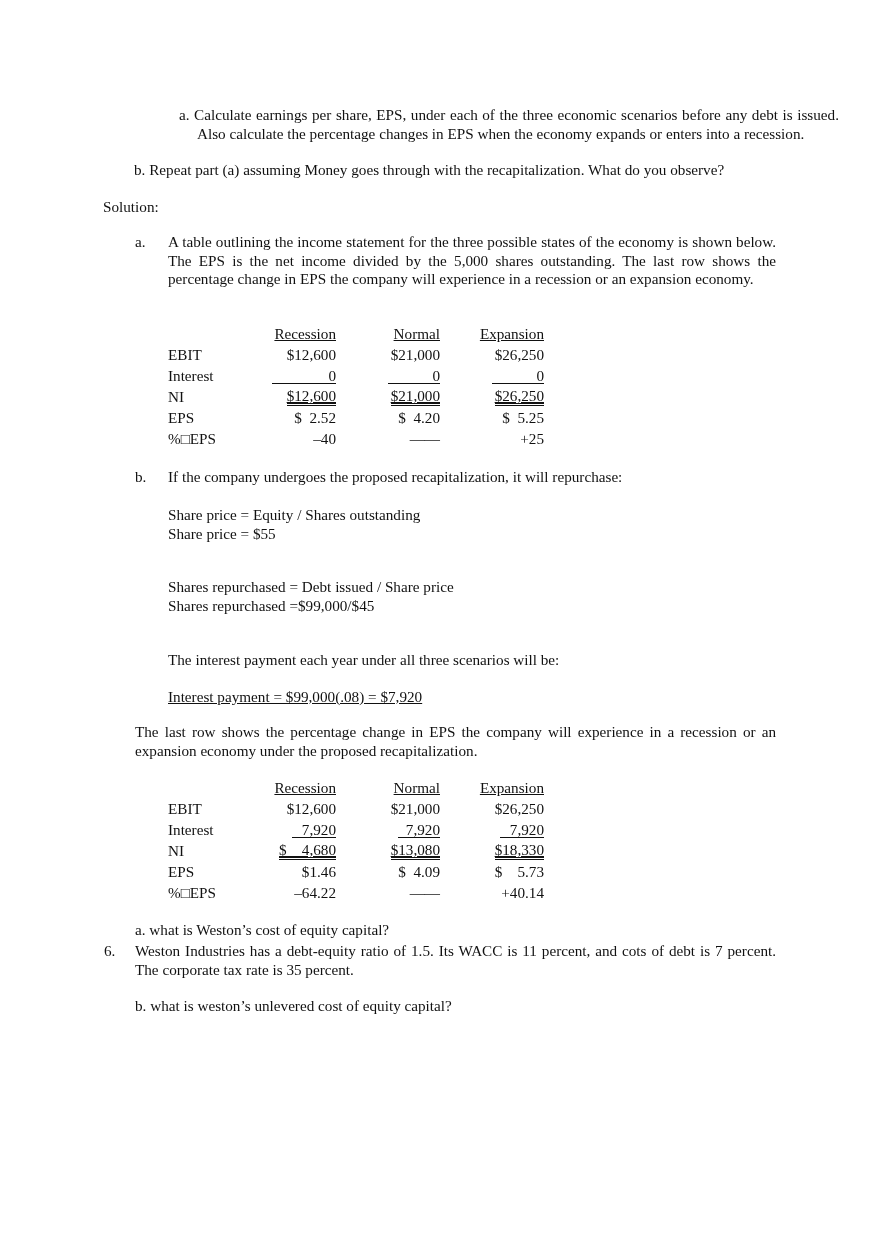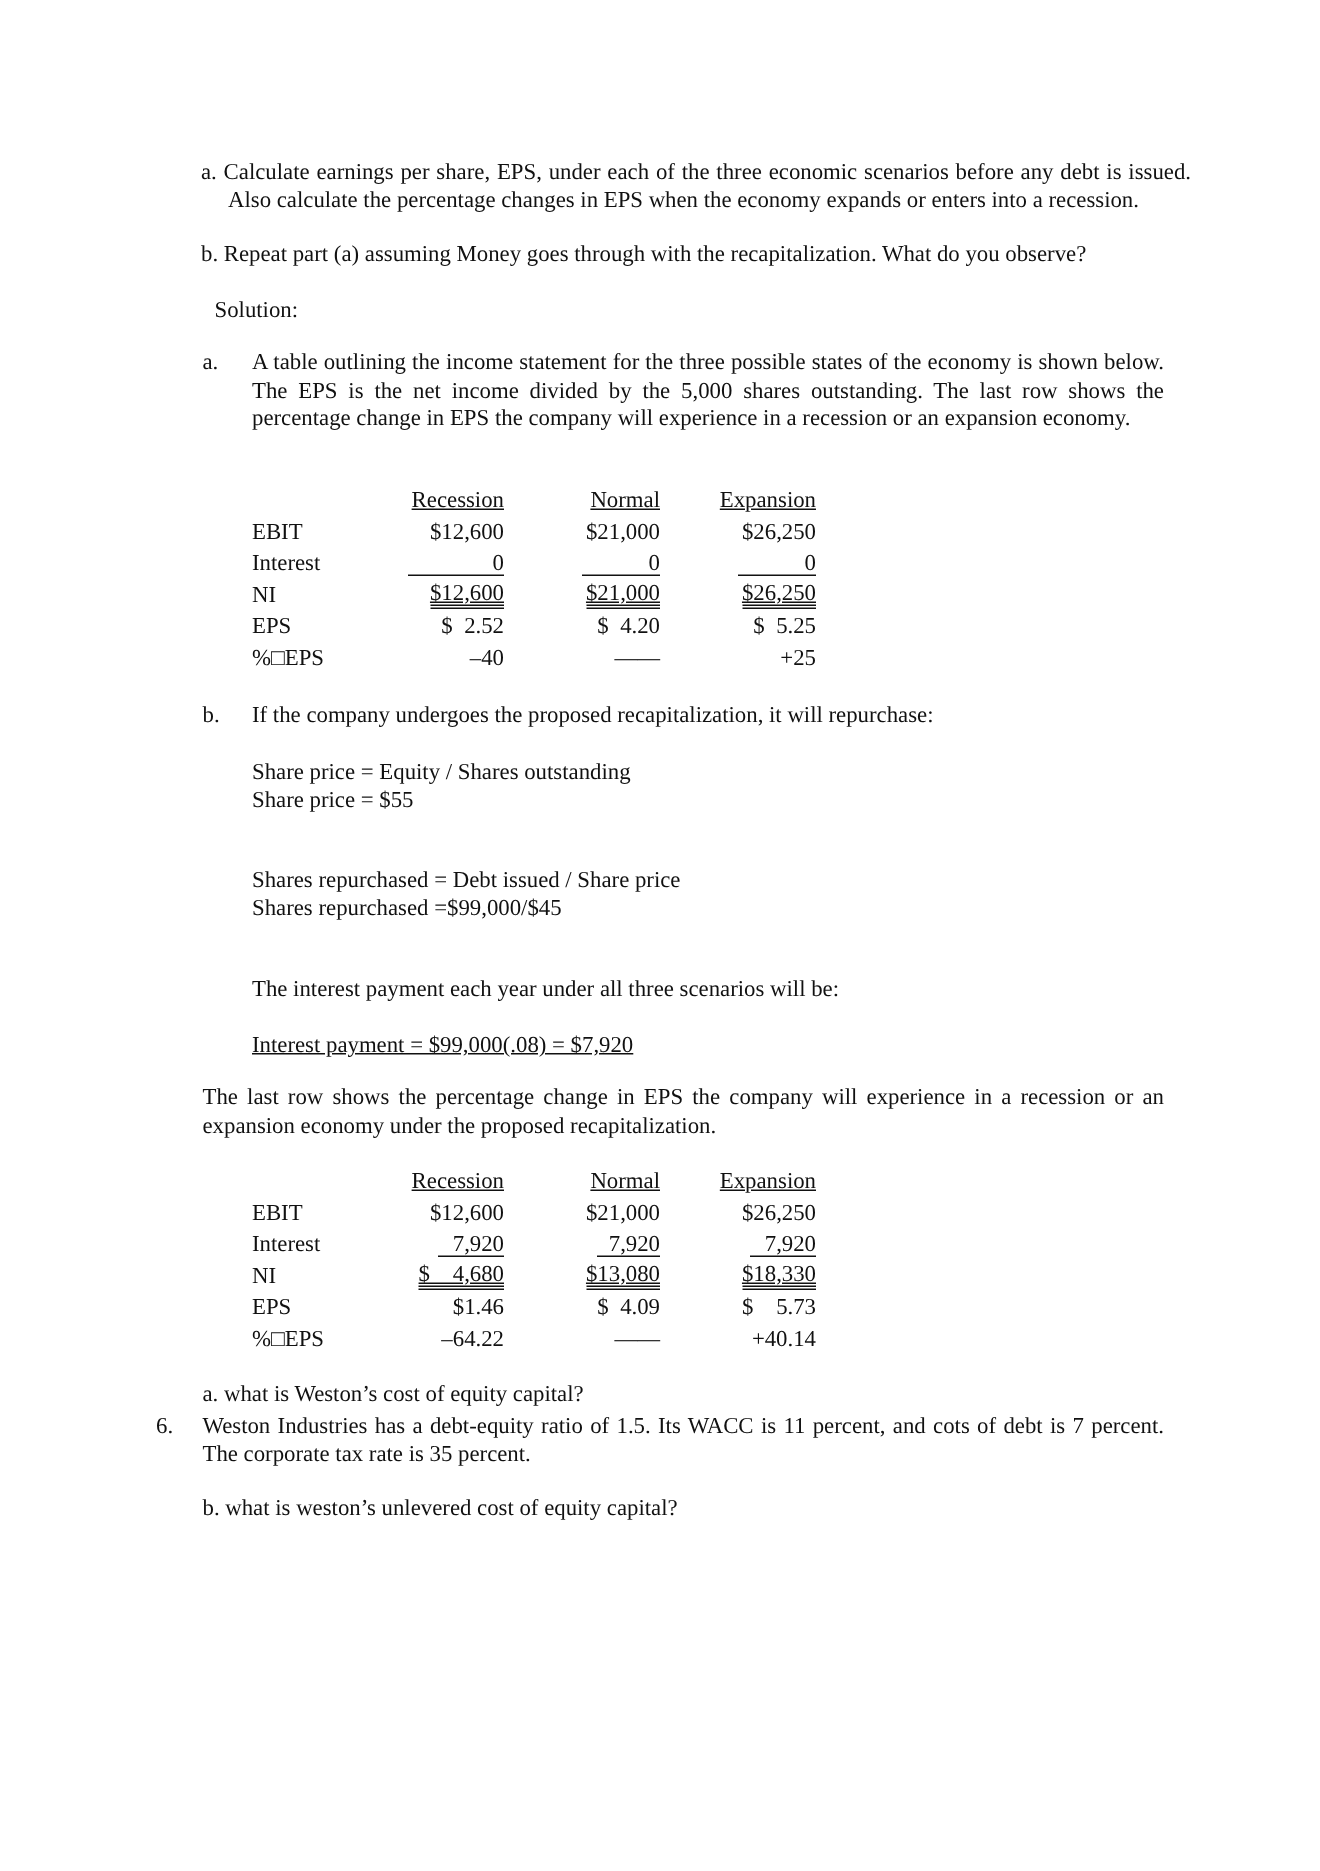--- a/index.html
+++ b/index.html
@@ -3,21 +3,21 @@
   <meta charset="utf-8">
   <style>
     html, body { margin: 0; padding: 0; background: #ffffff; }
     body {
       width: 880px; height: 1247px; position: relative; overflow: hidden;
       font-family: "Liberation Serif", "DejaVu Serif", serif;
       font-size: 15.2px; color: #111111; line-height: 18.5px;
     }
     .abs { position: absolute; }
     .just { text-align: justify; }
-    .hang { padding-left: 18px; text-indent: -18px; }
+    .hang { padding-left: 18px; text-indent: -18px; margin-left: 45px; }
     p { margin: 0; }
 
     
     .fin-table { position: absolute; border-collapse: collapse; }
     .fin-table td { padding: 0; height: 21px; vertical-align: bottom; white-space: pre; }
     .fin-table td.lbl { width: 92px; text-align: left; margin-top: 28px; }
     .fin-table td.c1 { width: 76px; text-align: right; }
     .fin-table td.sp1 { width: 40px; }
     .fin-table td.c2 { width: 64px; text-align: right; }
     .fin-table td.sp2 { width: 36px; }
@@ -26,21 +26,21 @@
     .ul-line span { border-bottom: 1px solid #111; display: inline-block; line-height: 15px; }
     .dbl span { border-bottom: 3px double #111; display: inline-block; line-height: 14px; text-decoration: underline; }
     .pad-ul { display: inline-block; text-align: right; }
   </style>
 </head>
 <body>
 
 <p class="abs just hang" style="left:134px; top:106px; width:642px;">a. Calculate earnings per share, EPS, under each of the three economic scenarios before any debt is issued. Also calculate the percentage changes in EPS when the economy expands or enters into a recession.</p>
 <p class="abs" style="left:134px; top:161px; width:660px;">b. Repeat part (a) assuming Money goes through with the recapitalization. What do you observe?</p>
 
-<p class="abs" style="left:103px; top:198px;margin-left:40px;">Solution:</p>
+<p class="abs" style="left:103px; top:198px;">Solution:</p>
 
 <span class="abs" style="left:135px; top:233px;">a.</span>
 <p class="abs just" style="left:168px; top:233px; width:608px;">A table outlining the income statement for the three possible states of the economy is shown below. The EPS is the net income divided by the 5,000 shares outstanding. The last row shows the percentage change in EPS the company will experience in a recession or an expansion economy.</p>
 
 <table class="fin-table" style="left:168px; top:322px;">
   <tbody>
       <tr class="hdr">
     <td class="lbl"></td>
     <td class="c1"><span>Recession</span></td>
     <td class="sp1"></td>

